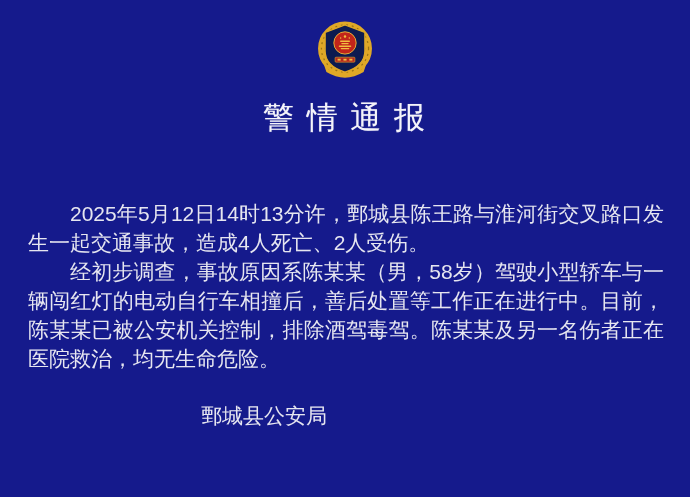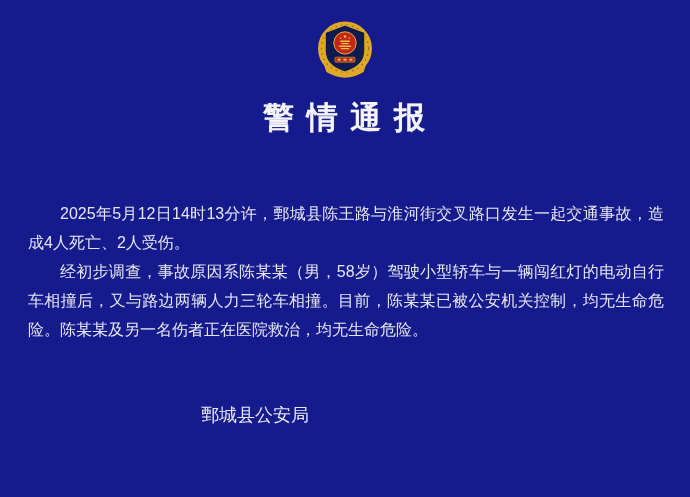--- a/index.html
+++ b/index.html
@@ -25,46 +25,46 @@
   }
   .emblem svg { display: block; width: 100%; height: 100%; }
   .title {
     position: absolute;
     top: 97px;
     left: 0;
     width: 100%;
     margin: 0;
     text-align: center;
     font-size: 31px;
-    font-weight: bold;
+    font-weight: normal;
     letter-spacing: 2px;
     color: #F4F4FA;
     text-shadow: 0 0 1px rgba(255,255,255,0.4);
   }
   .body-text {
     position: absolute;
     top: 199px;
     left: 28px;
     width: 636px;
     color: #E6E6F0;
-    font-size: 16px;
+    font-size: 21px;
     line-height: 29px;
     text-align: justify;
     text-justify: inter-ideograph;
   }
   .body-text p {
     margin: 0;
     text-indent: 2em;
   }
   .signature {
     position: absolute;
     top: 400px;
     left: 193px;
     color: #E6E6F0;
-    font-size: 18px;
+    font-size: 21px;
     line-height: 31px;
   }
   .signature .issuer { padding-left: 8px; }
 </style>
 </head>
 <body>
 
 <div class="page">
 
   <div class="emblem">
@@ -95,20 +95,20 @@
         <rect x="47.5" y="62.5" width="5" height="3"></rect>
         <rect x="57" y="62.5" width="5" height="3"></rect>
       </g>
     </svg>
   </div>
 
   <h1 class="title">警 情 通 报</h1>
 
   <div class="body-text">
     <p>2025年5月12日14时13分许，鄄城县陈王路与淮河街交叉路口发生一起交通事故，造成4人死亡、2人受伤。</p>
-    <p>经初步调查，事故原因系陈某某（男，58岁）驾驶小型轿车与一辆闯红灯的电动自行车相撞后，又与路边两辆人力三轮车相撞。目前，陈某某已被公安机关控制，均无生命危险。陈某某及另一名伤者正在医院救治，均无生命危险。</p>
+    <p>经初步调查，事故原因系陈某某（男，58岁）驾驶小型轿车与一辆闯红灯的电动自行车相撞后，善后处置等工作正在进行中。目前，陈某某已被公安机关控制，排除酒驾毒驾。陈某某及另一名伤者正在医院救治，均无生命危险。</p>
   </div>
 
   <div class="signature">
     <div class="issuer">鄄城县公安局</div>
   </div>
 
 </div>
 
 </body></html>

